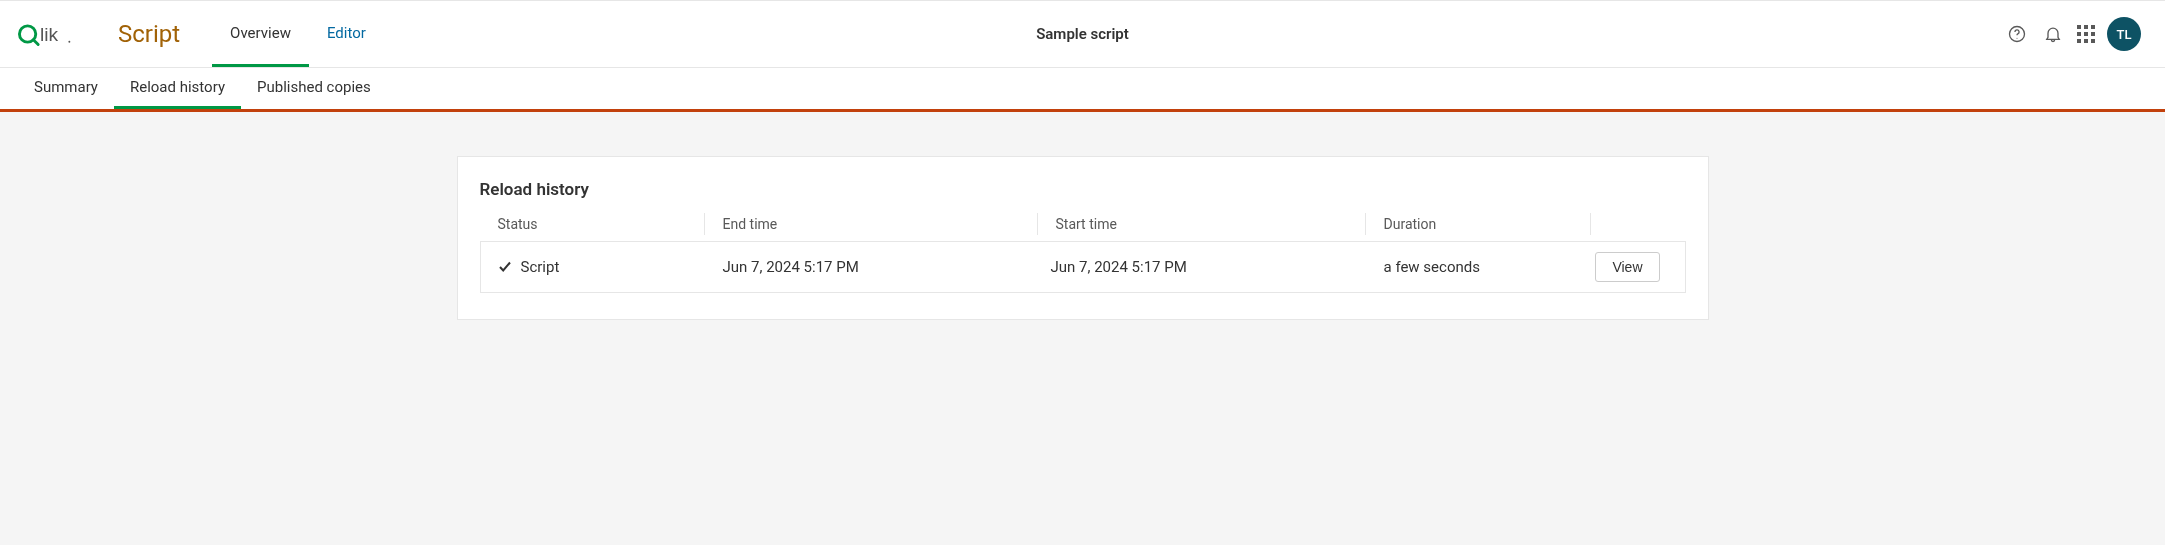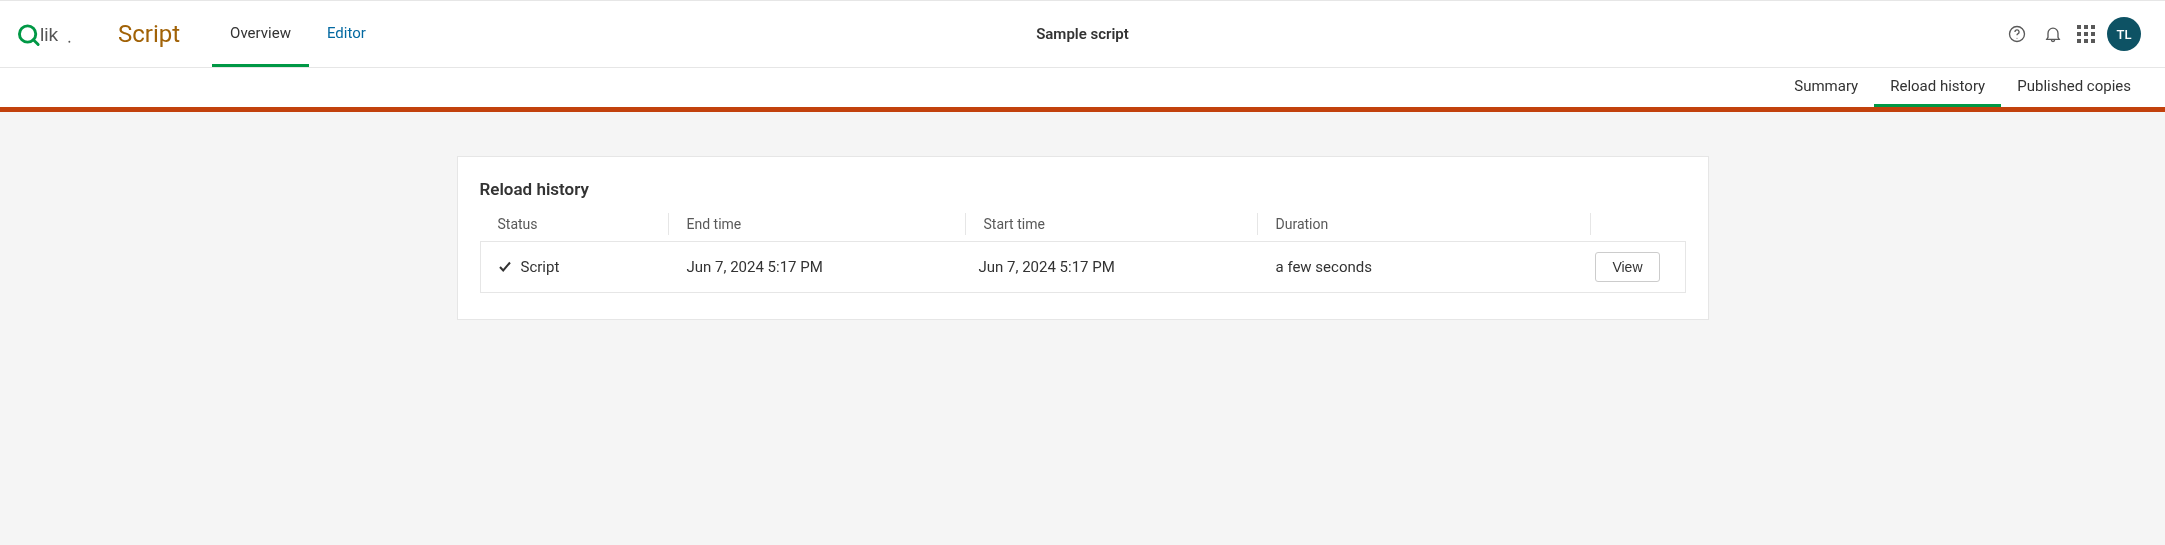--- a/index.html
+++ b/index.html
@@ -112,23 +112,22 @@
       font-size: 13px;
       font-weight: 500;
       cursor: pointer;
     }
     
     
     .subnav {
       display: flex;
       height: 44px;
       background: #fff;
-      border-bottom: 5px solid #c2410c;
+      border-bottom: 3px solid #c2410c;
       padding: 0 18px;
-      justify-content: flex-end;
     }
     .sub-tab {
       display: flex;
       align-items: center;
       padding: 0 16px;
       font-size: 15px;
       color: #333;
       cursor: pointer;
       border-bottom: 3px solid transparent;
     }
@@ -161,20 +160,21 @@
       margin-bottom: 28px;
     }
     
     
     .table {
       width: 100%;
     }
     .thead, .trow {
       display: flex;
       align-items: center;
+      gap: 36px;
     }
     .thead {
       height: 34px;
       font-size: 14px;
       color: #595959;
     }
     .thead .cell + .cell {
       border-left: 1px solid #e6e6e6;
     }
     .trow {

